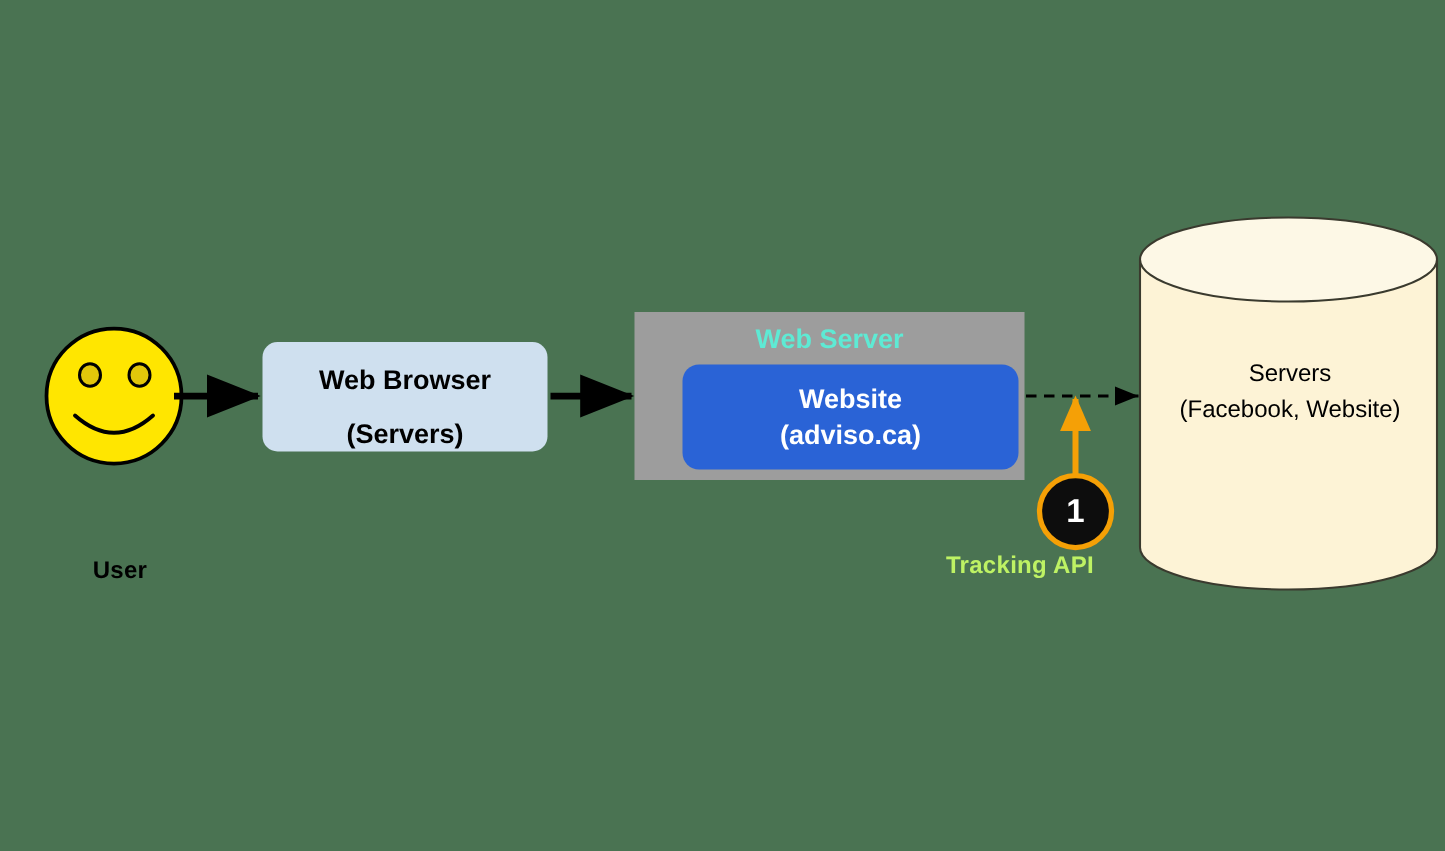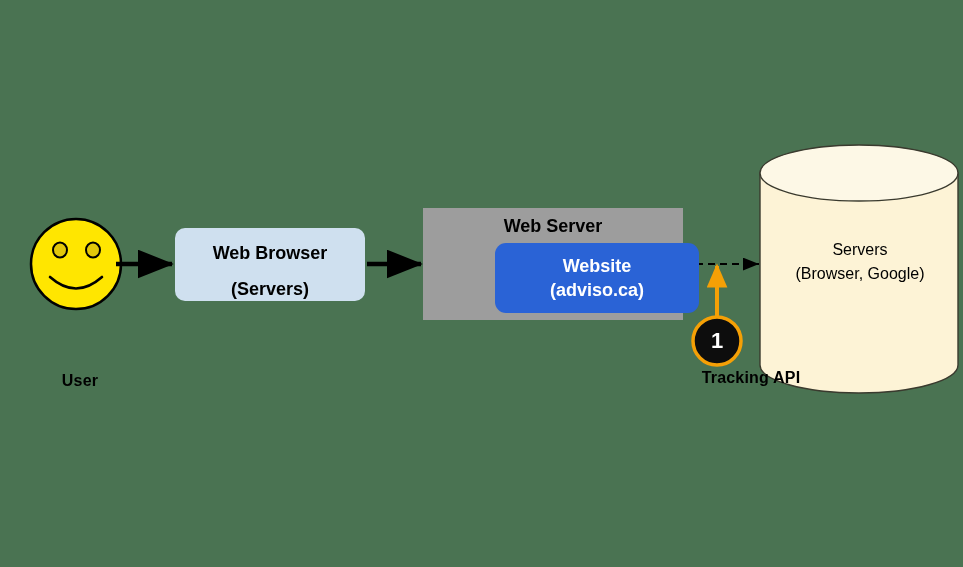--- a/index.html
+++ b/index.html
@@ -74,36 +74,35 @@
     background: #9d9d9d;
   }
   .server-title {
     position: absolute;
     left: 423px;
     top: 216px;
     width: 260px;
     text-align: center;
     font-size: 18px;
     font-weight: bold;
-    color: #000000;
+    color: #5eead4;
   }
   .website-box {
     position: absolute;
     left: 455px;
     top: 243px;
-    width: 204px;
+    width: 224px;
     height: 70px;
     background: #2a63d6;
     border-radius: 11px;
     display: flex;
     align-items: center;
     justify-content: center;
     flex-direction: column;
     box-sizing: border-box;
-    margin-left: 40px;
   }
   .website-box .line {
     font-size: 18px;
     font-weight: bold;
     color: #ffffff;
     line-height: 24px;
     text-align: center;
   }
 
   
@@ -129,27 +128,27 @@
     display: flex;
     align-items: center;
     justify-content: center;
     font-size: 22px;
     font-weight: bold;
     color: #ffffff;
     pointer-events: none;
   }
   .tracking-label {
     position: absolute;
-    left: 671px;
+    left: 600px;
     top: 369px;
     width: 160px;
     text-align: center;
     font-size: 16px;
     font-weight: bold;
-    color: #000000;
+    color: #bef264;
     letter-spacing: 0.2px;
   }
 </style>
 </head>
 <body>
 
 <div id="canvas">
 
   <svg class="svg-layer" viewBox="0 0 963 567">
     <defs>
@@ -197,20 +196,20 @@
   <div class="server-box"></div>
   <div class="server-title">Web Server</div>
 
   <div class="website-box">
     <span class="line">Website</span>
     <span class="line">(adviso.ca)</span>
   </div>
 
   <div class="db-label">
     <span class="line">Servers</span>
-    <span class="line">(Browser, Google)</span>
+    <span class="line">(Facebook, Website)</span>
   </div>
 
   <div class="badge-number">1</div>
 
   <div class="tracking-label">Tracking API</div>
 
 </div>
 
 </body></html>

